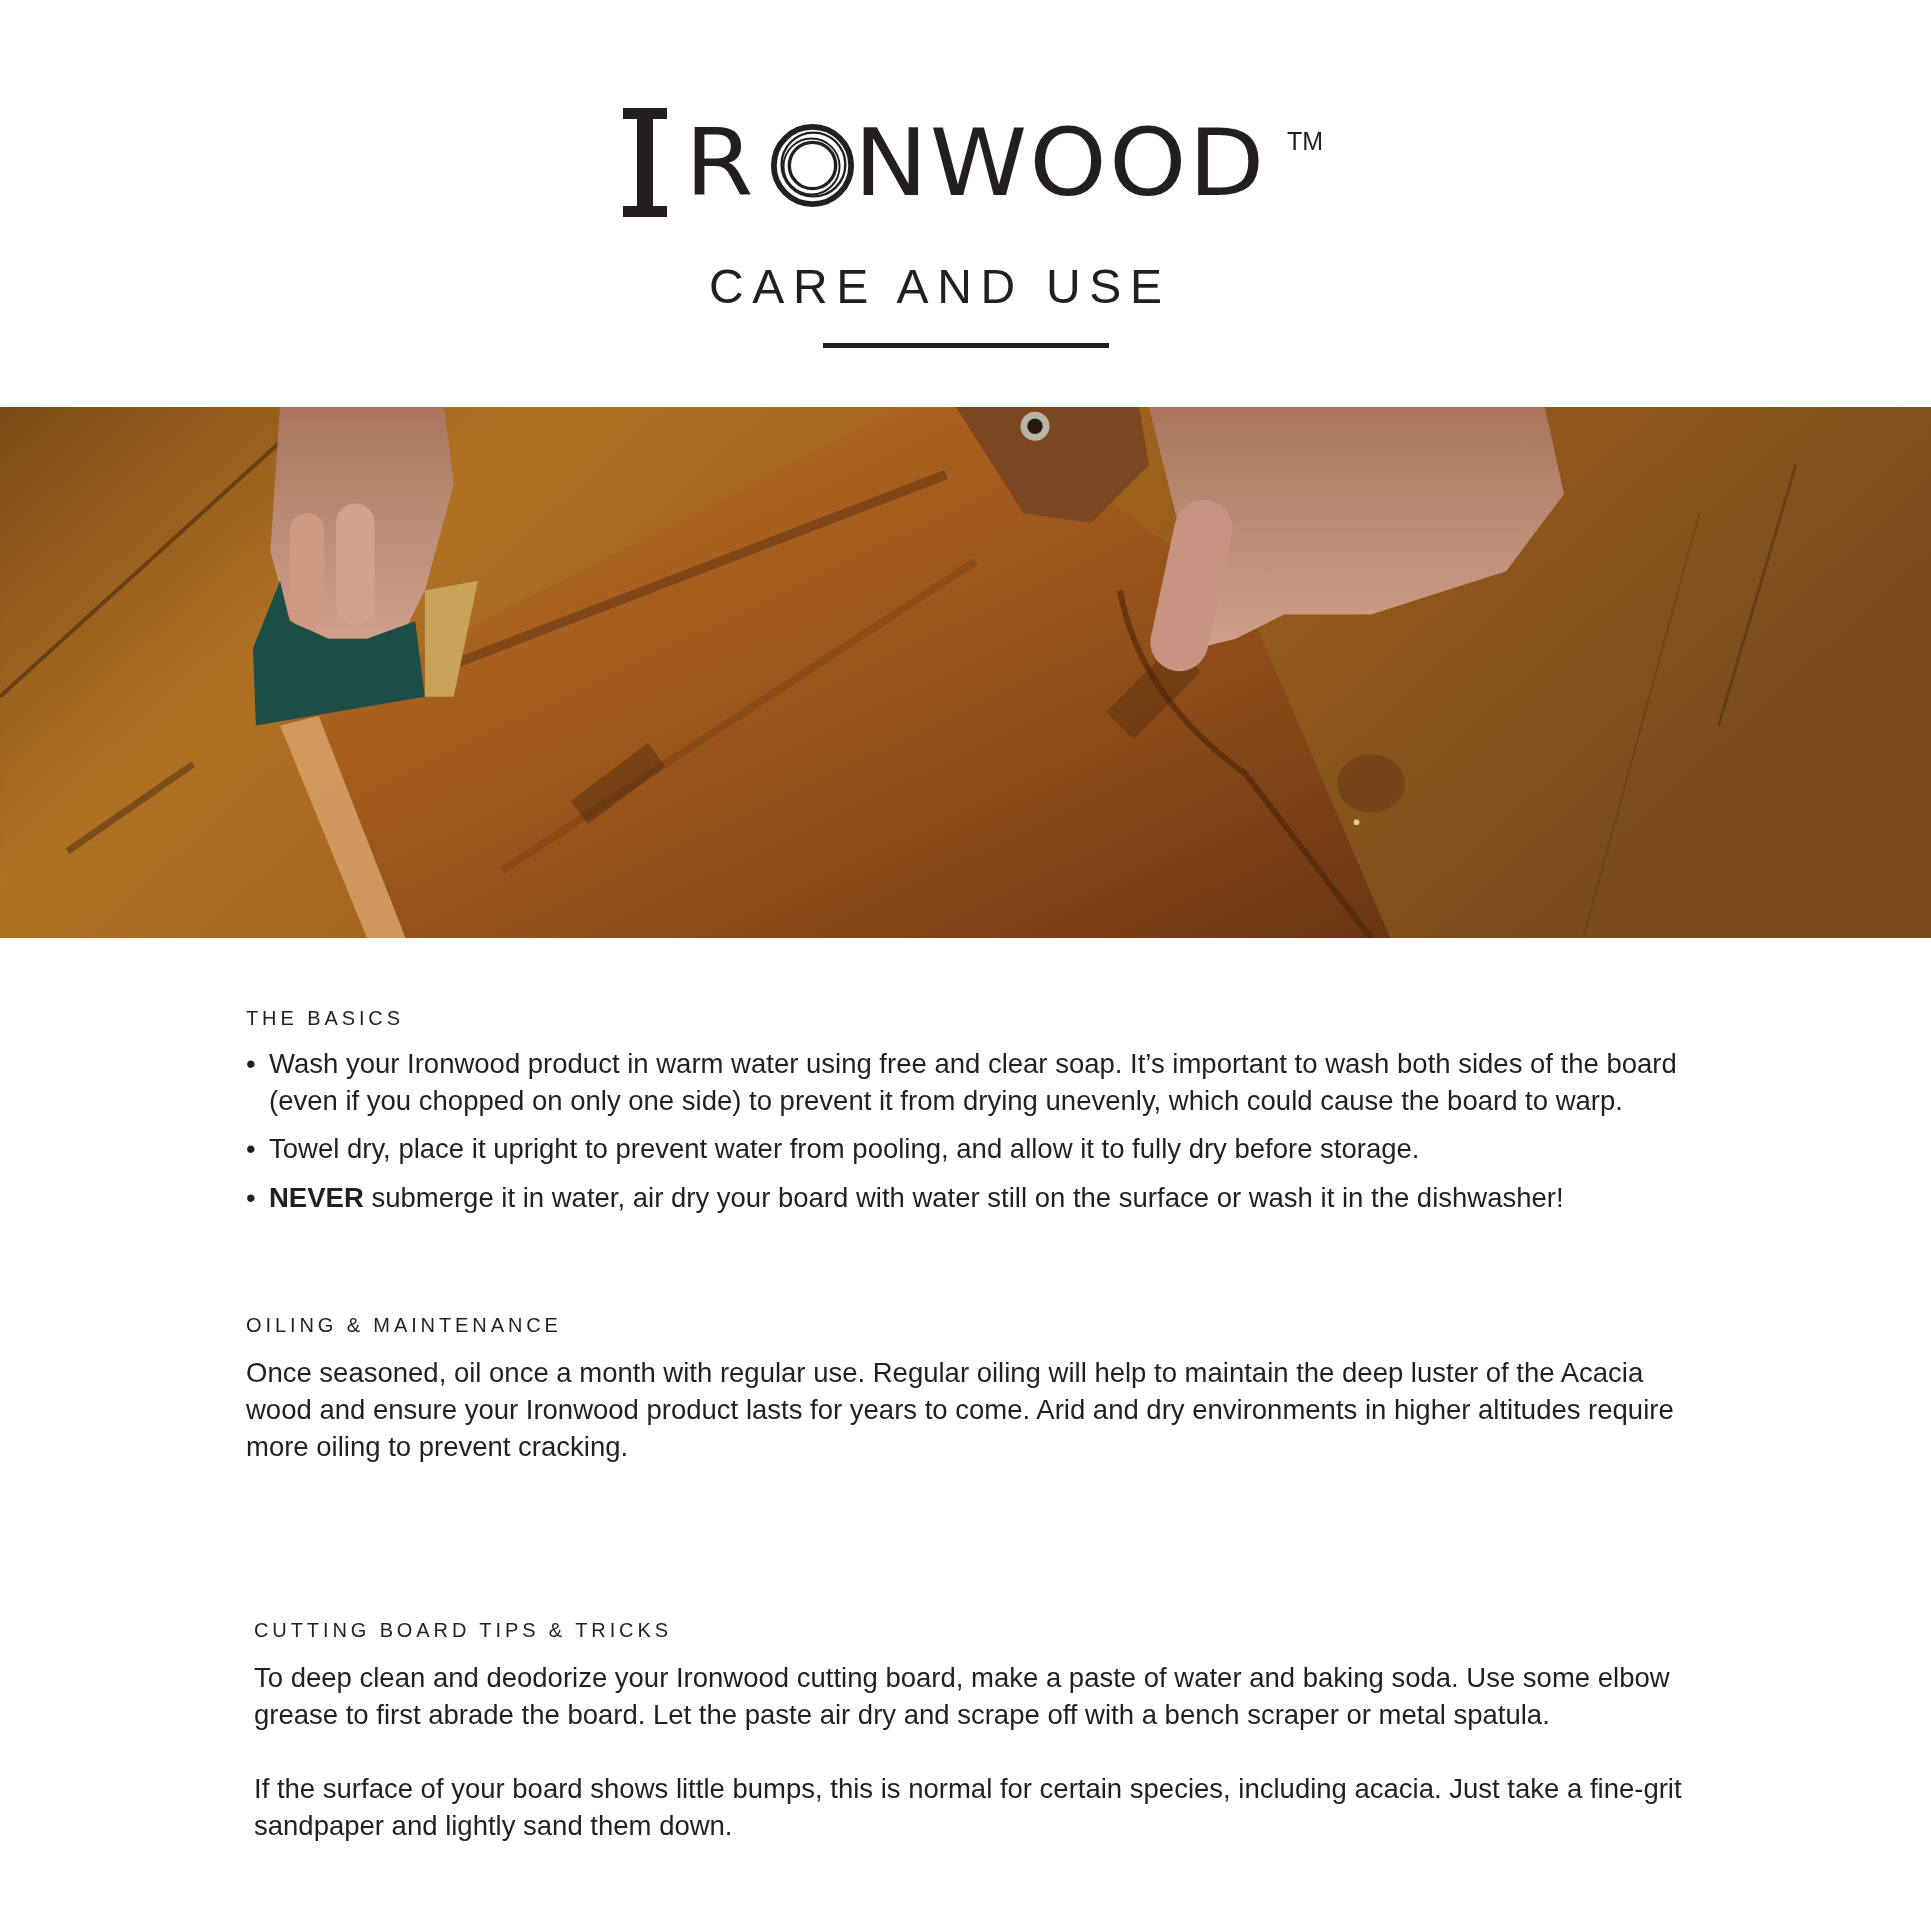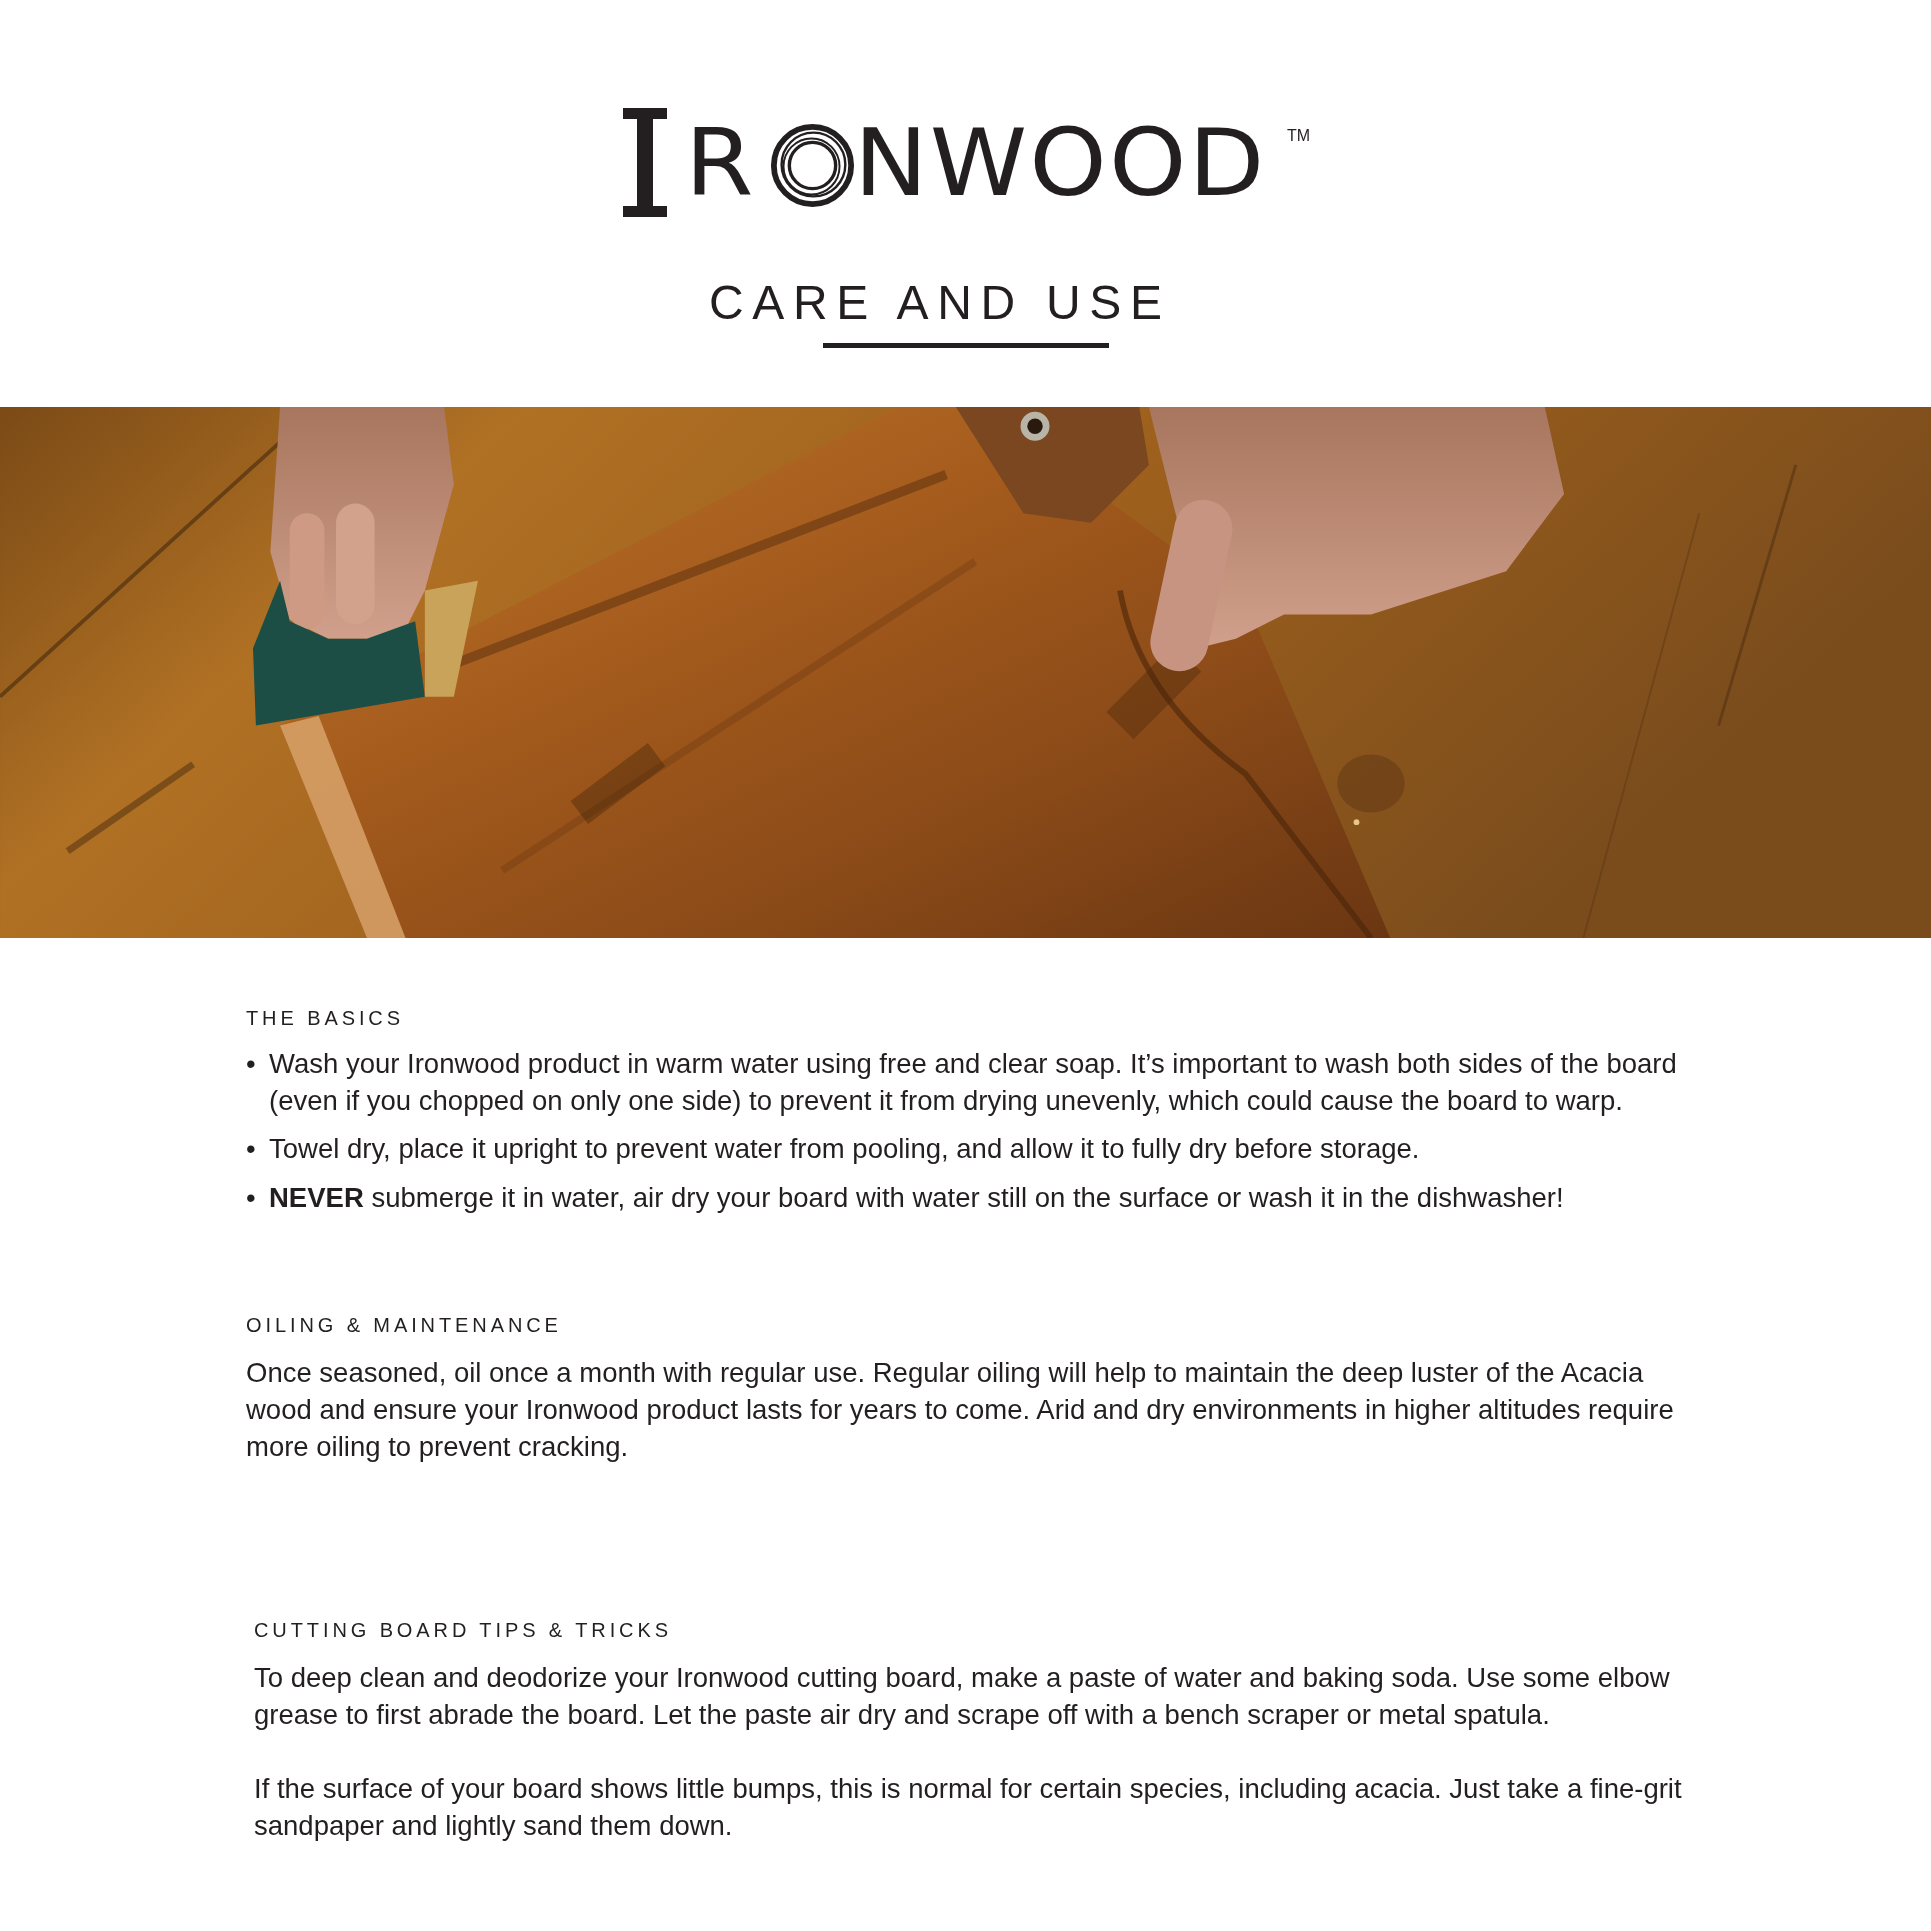--- a/index.html
+++ b/index.html
@@ -32,25 +32,25 @@
     color: #231f20;
     white-space: nowrap;
     transform: scaleX(1.06);
     transform-origin: left top;
   }
   .logo .logo-ring {
     position: absolute; left: 147px; top: 15.4px; width: 85px; height: 85px;
   }
   .logo .logo-tm {
     position: absolute; left: 664px; top: 19.3px;
-    font-family: "Liberation Sans", sans-serif; font-size: 16px; color: #231f20;
+    font-family: "Liberation Sans", sans-serif; font-size: 25px; color: #231f20;
   }
 
   .title {
-    position: absolute; left: 0; top: 275px; width: 1871px; text-align: center;
+    position: absolute; left: 0; top: 259px; width: 1871px; text-align: center;
     font-family: "Liberation Sans", sans-serif;
     font-size: 48px; letter-spacing: 8.7px; font-weight: 400;
     color: #231f20;
     padding-left: 8.7px; box-sizing: border-box;
   }
   .title-rule {
     position: absolute; left: 823px; top: 343px; width: 286px; height: 4.8px; background: #231f20;
   }
 
   

